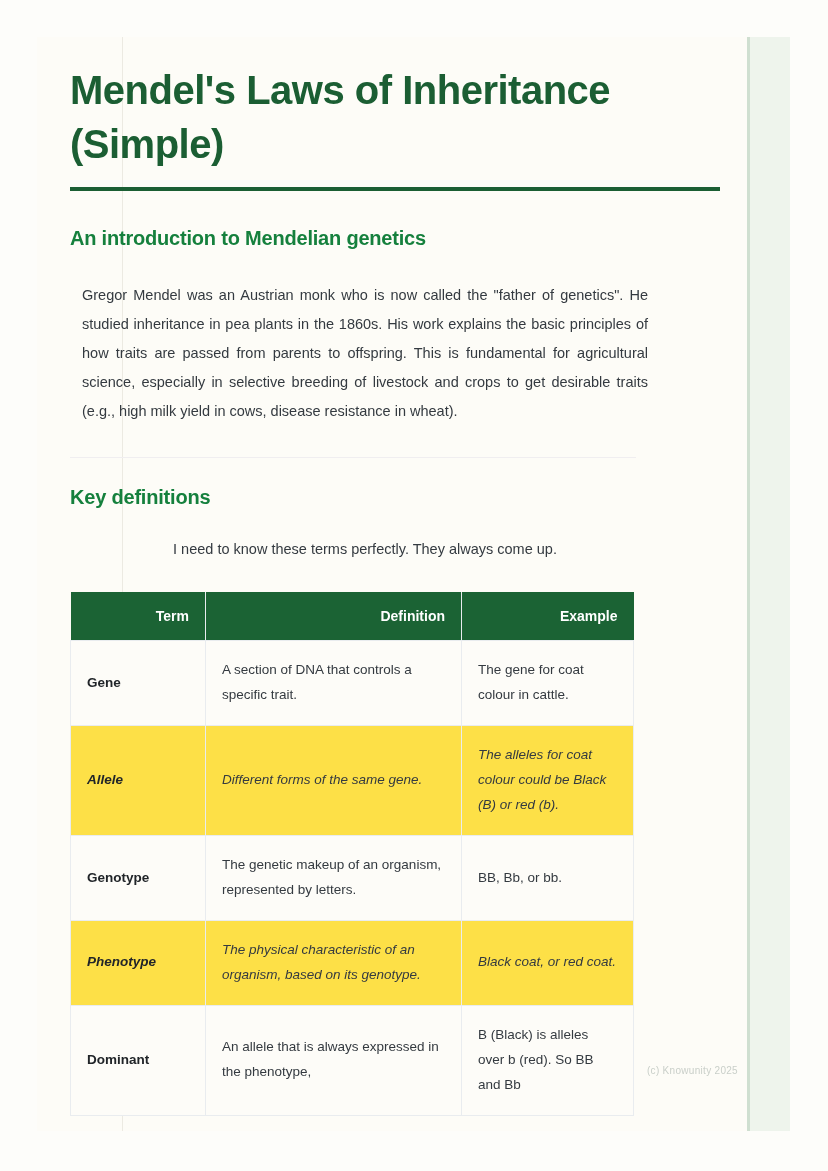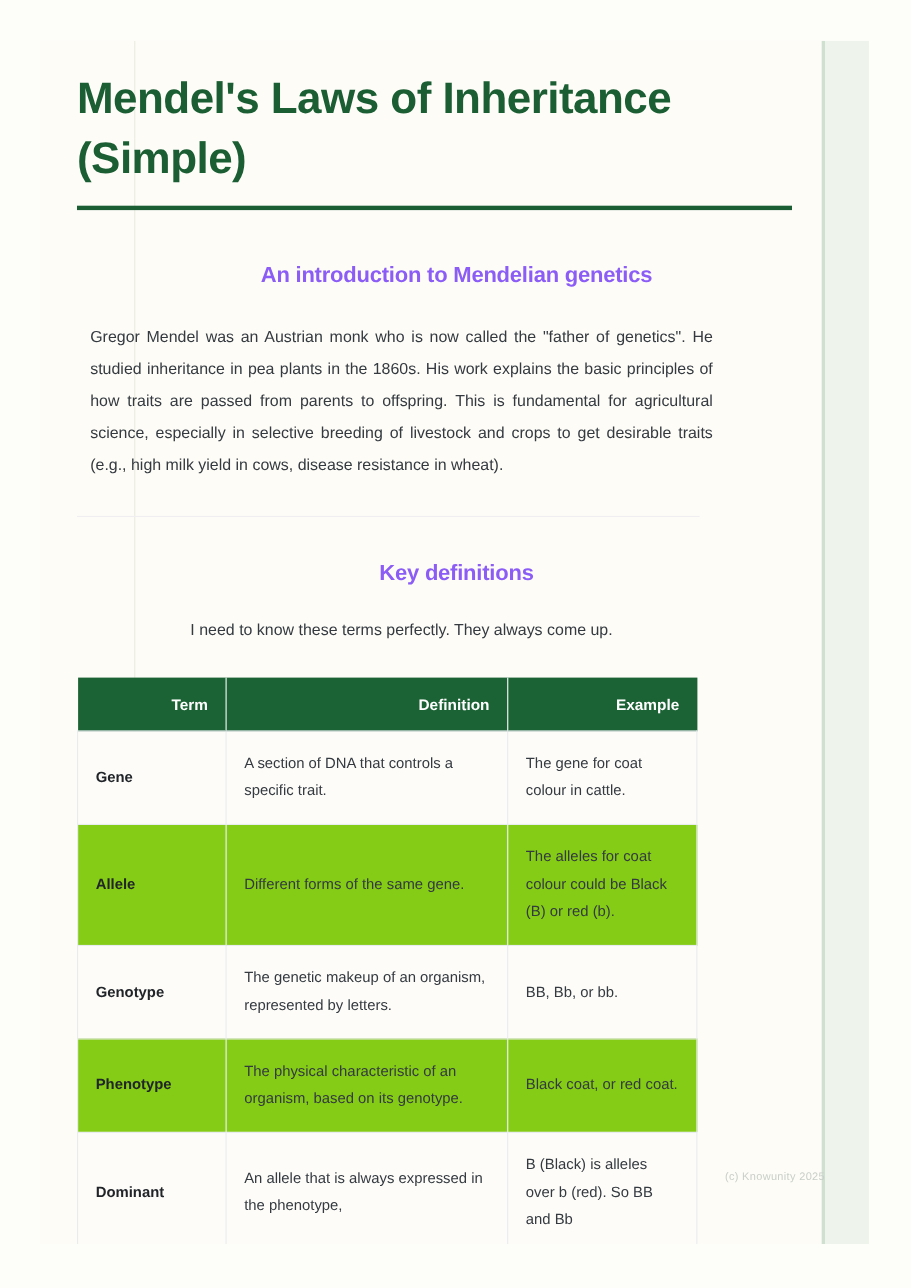--- a/index.html
+++ b/index.html
@@ -79,26 +79,25 @@
   }
 
   .title-rule {
     margin-top: 16px;
     width: 650px;
     height: 4px;
     background: #1b5e33;
   }
 
   .section-heading {
-    margin: 12px;
+    margin: 0;
     font-size: 20px;
     font-weight: bold;
-    color: #8b5cf6;
+    color: #15803d;
     letter-spacing: -0.2px;
-    text-align: center;
   }
   .section-heading.intro { padding-top: 36px; }
 
   .body-text {
     margin: 12px;
     padding-top: 19px;
     width: 566px;
     font-size: 14.5px;
     line-height: 2.0;
     color: #343a40;
@@ -144,30 +143,30 @@
     color: #343a40;
     line-height: 1.85;
     vertical-align: middle;
     border: 1px solid #e9ecef;
   }
   .def-table td.term-cell {
     font-weight: bold;
     color: #212529;
   }
   .def-table tr.odd td { background: #fdfcf8; }
-  .def-table tr.even td { background: #84cc16; }
+  .def-table tr.even td { background: #fde047; font-style: italic; }
 
   .col-term { width: 135px; }
   .col-def  { width: 256px; }
   .col-ex   { width: 172px; }
 
   
   .watermark {
     position: absolute;
-    right: 40px;
+    right: 52px;
     bottom: 55px;
     font-size: 10px;
     letter-spacing: 0.3px;
     color: #c9cfc9;
     white-space: nowrap;
   }
 </style>
 </head>
 <body>
 

